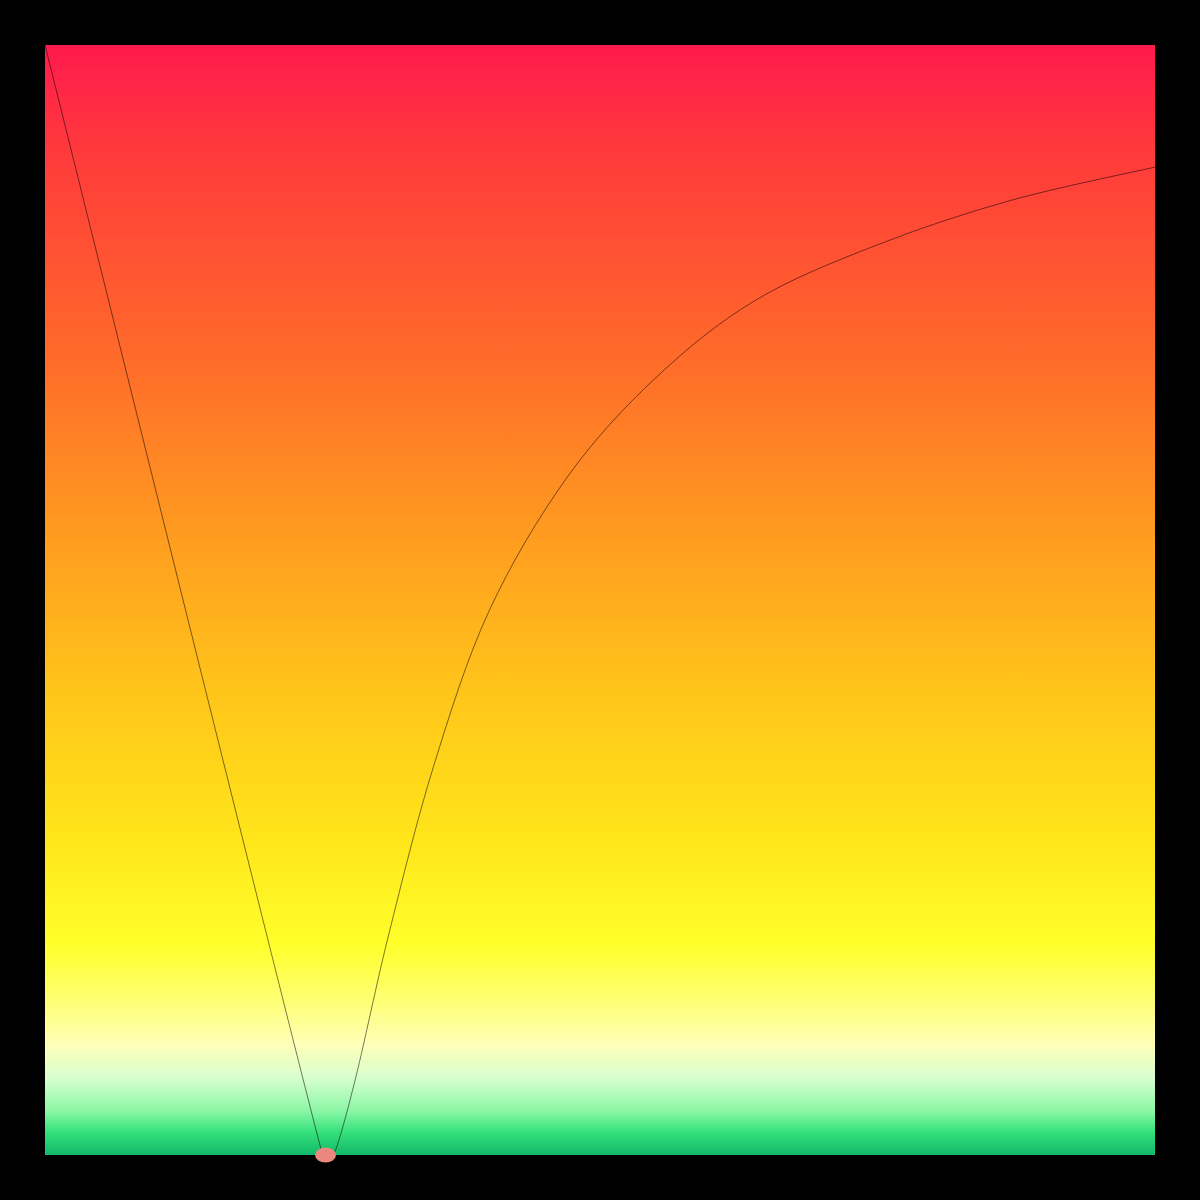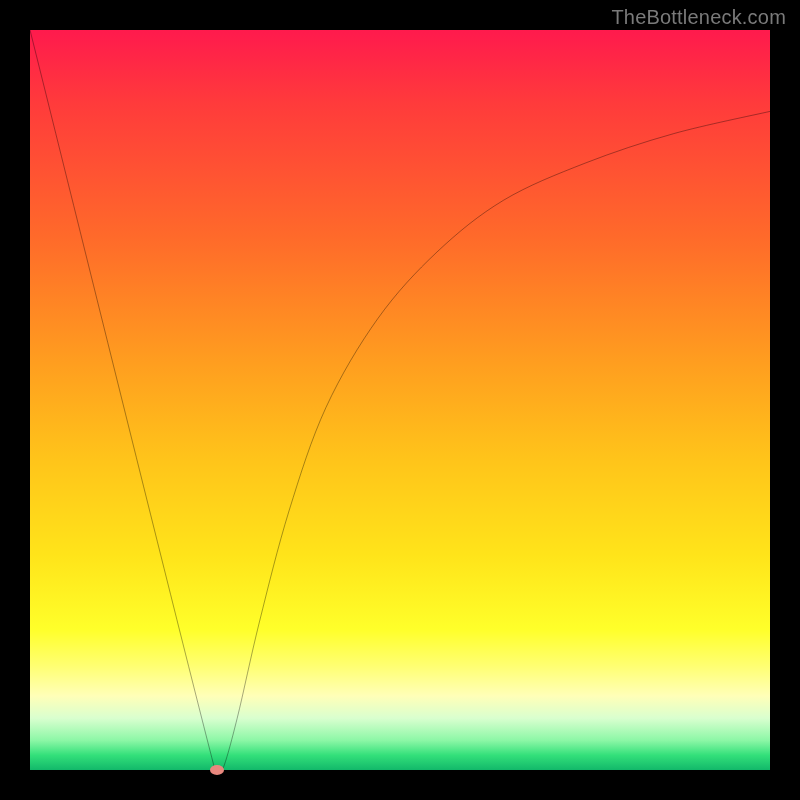--- a/index.html
+++ b/index.html
@@ -72,14 +72,13 @@
 
   <div class="plot">
 
     <svg class="curve-svg" viewBox="0 0 100 100" preserveAspectRatio="none">
       <path id="curve-path" fill="none" stroke="#000" stroke-width="0.35" vector-effect="non-scaling-stroke" d="M 0.000 0.000 C 4.167 16.667 20.667 83.333 25.000 100.000 C 29.333 116.667 25.500 101.167 26.000 100.000 C 26.500 98.833 27.167 96.333 28.000 93.000 C 28.833 89.667 29.833 84.667 31.000 80.000 C 32.167 75.333 33.500 69.833 35.000 65.000 C 36.500 60.167 38.000 55.333 40.000 51.000 C 42.000 46.667 44.500 42.500 47.000 39.000 C 49.500 35.500 52.167 32.667 55.000 30.000 C 57.833 27.333 60.667 25.000 64.000 23.000 C 67.333 21.000 71.167 19.500 75.000 18.000 C 78.833 16.500 82.833 15.167 87.000 14.000 C 91.167 12.833 97.833 11.500 100.000 11.000"></path>
     </svg>
 
     <div class="marker" id="min-marker" style="left: 25.3%; top: 100%;"></div>
   </div>
 
-  <div class="watermark">TheBottleneck.com</div>
 </div>
 
 </body></html>

